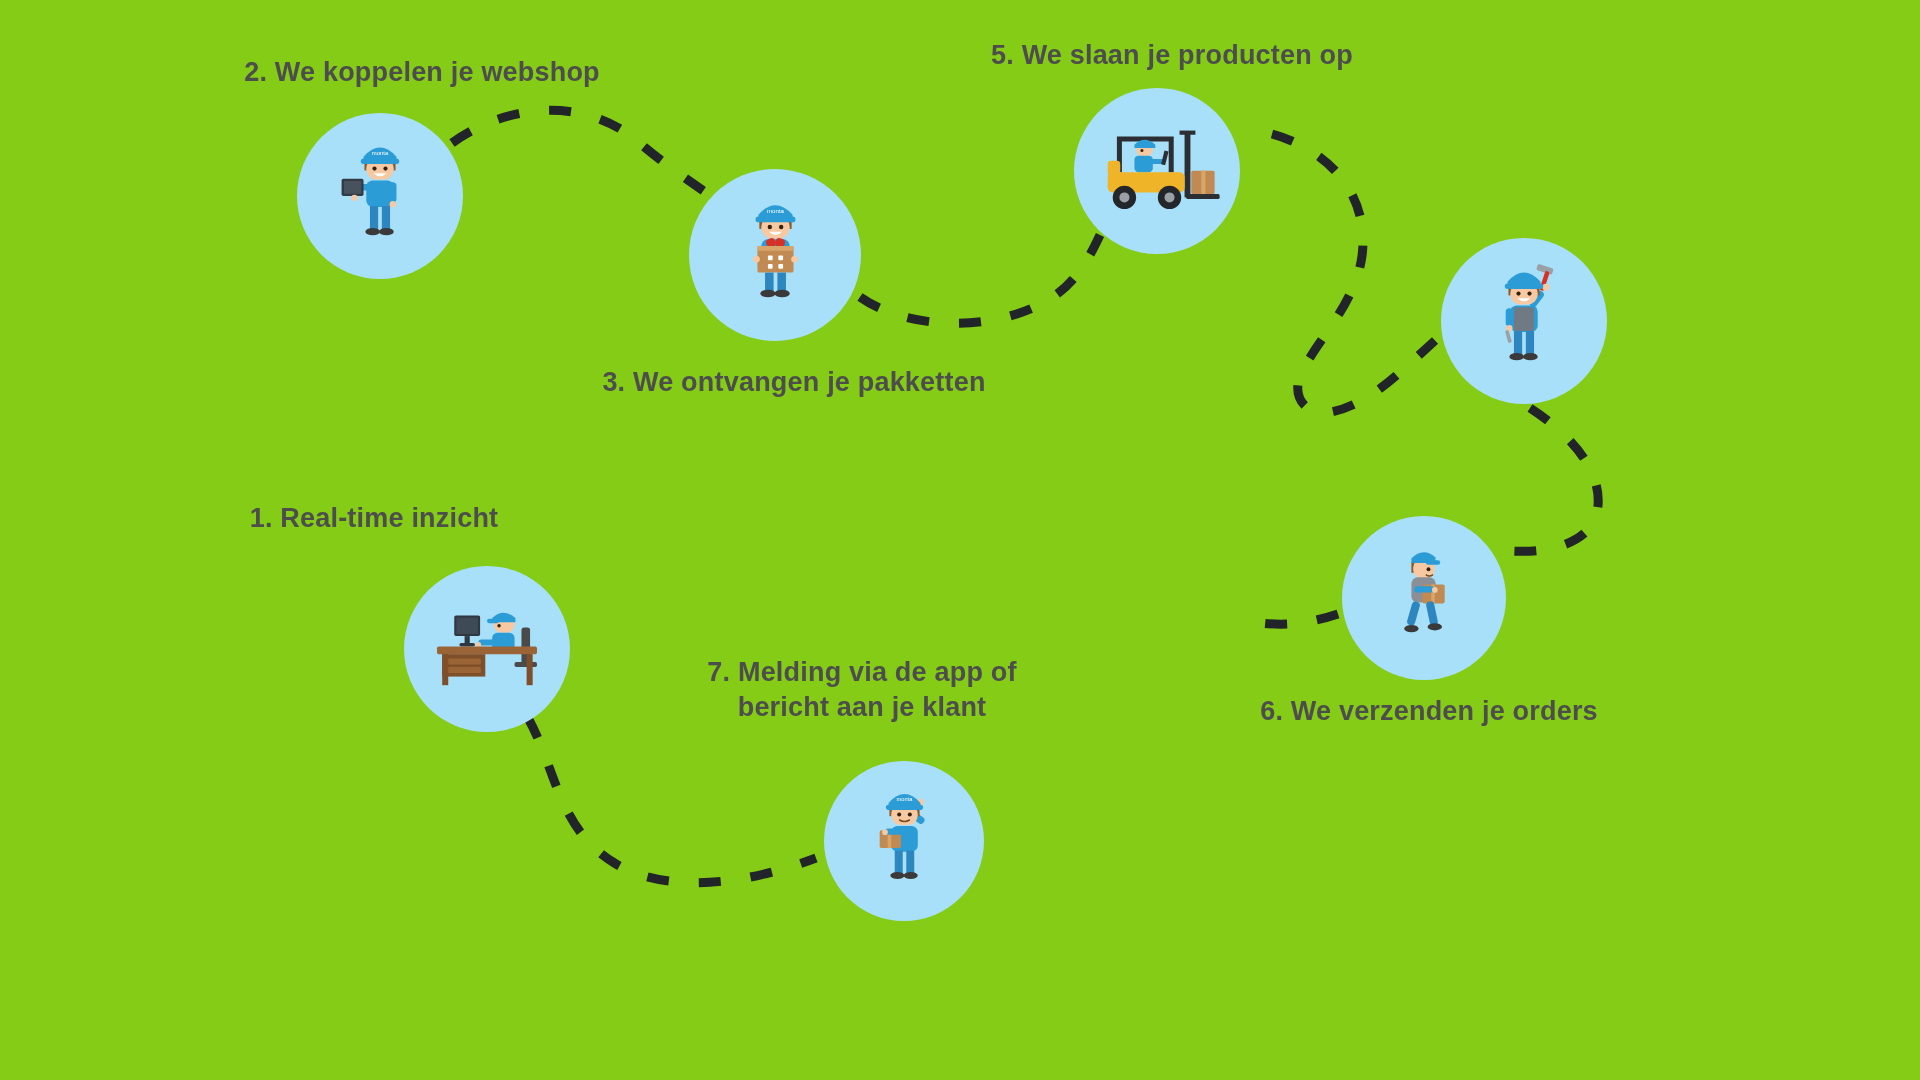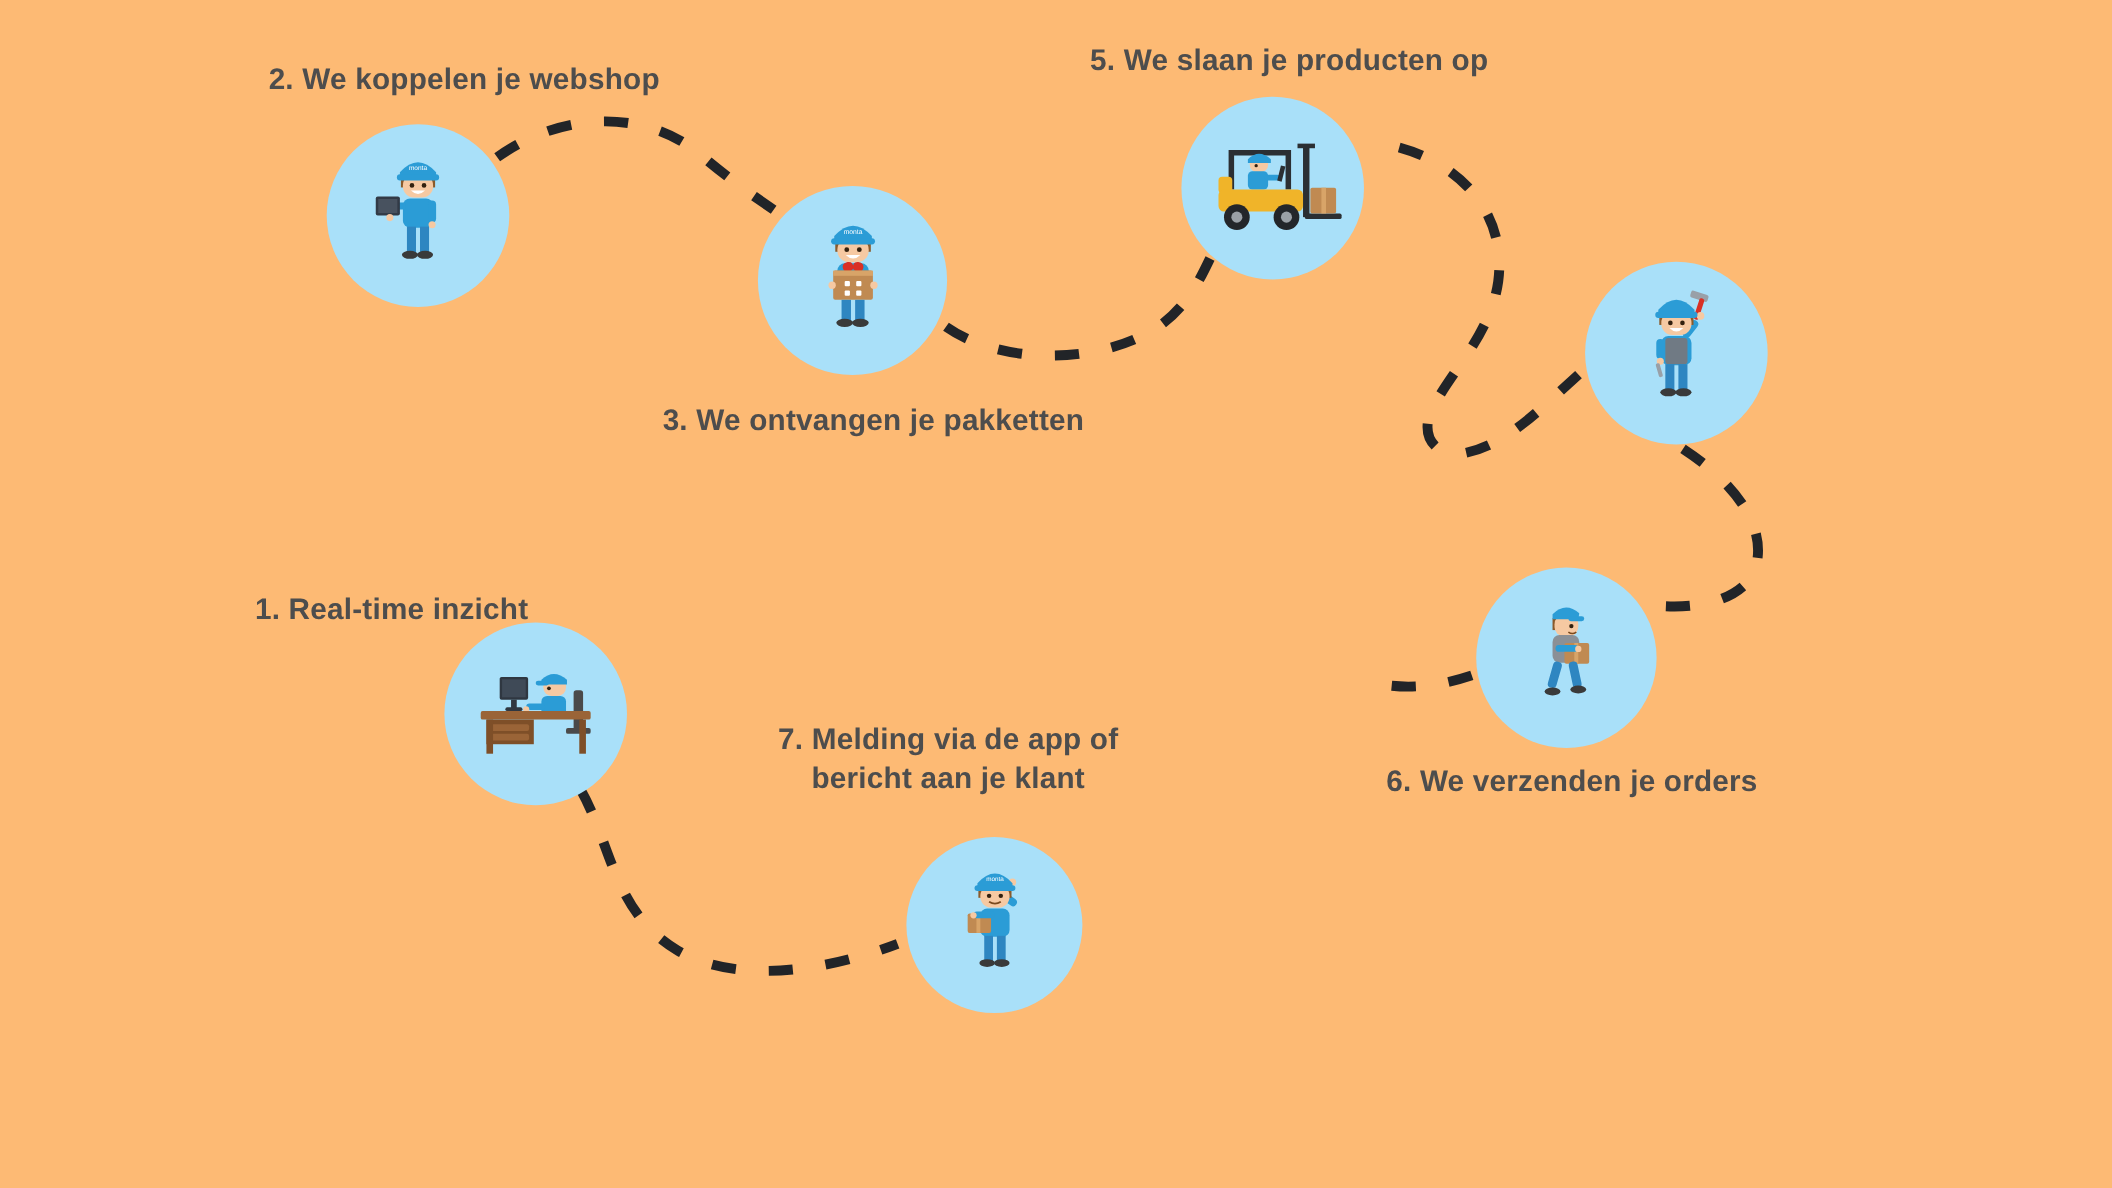--- a/index.html
+++ b/index.html
@@ -1,17 +1,17 @@
 <!DOCTYPE html>
 <html><head>
 <meta charset="utf-8">
 <style>
   html,body{margin:0;padding:0;background:#000;}
   .stage{
-    position:relative;width:1920px;height:1080px;background:#fdba74;
+    position:relative;width:1920px;height:1080px;background:#84cc16;
     overflow:hidden;font-family:"Liberation Sans",sans-serif;
   }
   .dash-layer{position:absolute;left:0;top:0;width:1920px;height:1080px;}
   .bubble{
     position:absolute;border-radius:50%;background:#a9e0f9;
     display:flex;align-items:center;justify-content:center;
   }
   .step-label{
     position:absolute;transform:translate(-50%,-50%);
     color:#4d4d4d;font-weight:700;font-size:27px;line-height:35px;
@@ -186,21 +186,21 @@
       <rect x="54" y="50" width="6" height="9" fill="#2f3741"></rect>
       <rect x="48" y="58" width="18" height="4" rx="2" fill="#2f3741"></rect>
       <rect x="22" y="62" width="116" height="9" rx="2" fill="#9a6437"></rect>
       <rect x="28" y="71" width="50" height="26" fill="#7e4f28"></rect>
       <rect x="33" y="76" width="40" height="7" rx="2" fill="#9a6437"></rect>
       <rect x="33" y="86" width="40" height="7" rx="2" fill="#9a6437"></rect>
       <rect x="28" y="71" width="7" height="36" fill="#7e4f28"></rect>
       <rect x="126" y="71" width="7" height="36" fill="#7e4f28"></rect>
     </svg>
   </div>
-  <div class="step-label" style="left:356px;top:518px;margin-top:36px;">
+  <div class="step-label" style="left:374px;top:518px;">
     <div>1. Real-time inzicht</div>
   </div>
 
   <div class="bubble" style="left:824px;top:761px;width:160px;height:160px;">
     <svg class="char-svg" width="89" height="124" viewBox="0 0 100 140">
       <rect x="58" y="32" width="8" height="22" rx="4" fill="#2b9cd6" transform="rotate(-55 62 42)"></rect>
       <circle cx="68" cy="26" r="3.8" fill="#f6c9a2"></circle>
       <rect x="33" y="33" width="5" height="9" fill="#8a5a2b"></rect>
       <rect x="62" y="33" width="5" height="9" fill="#8a5a2b"></rect>
       <rect x="35" y="29" width="30" height="23" rx="11" fill="#f6c9a2"></rect>

